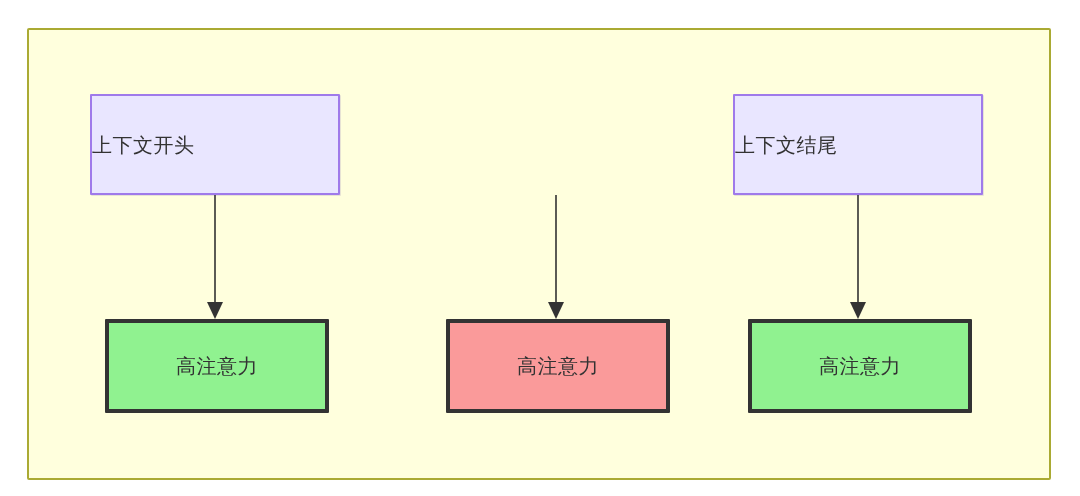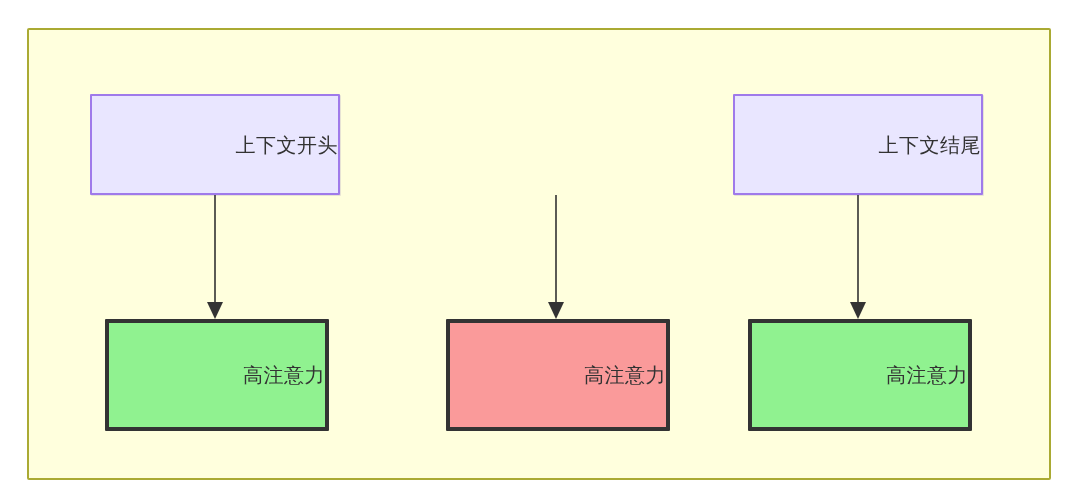--- a/index.html
+++ b/index.html
@@ -65,37 +65,37 @@
     top: 64px;
     left: 0;
     width: 250px;
     height: 101px;
     box-sizing: border-box;
     background: #e9e6ff;
     border: 2px solid #9f7aea;
     border-radius: 1px;
     display: flex;
     align-items: center;
-    justify-content: flex-end;
+    justify-content: flex-start;
     box-shadow: 1px 1px 0 rgba(120,100,170,0.18);
   }
 
   
   .node-outcome {
     position: absolute;
     top: 289px;
     left: 15px;
     width: 224px;
-    height: 112px;
+    height: 94px;
     box-sizing: border-box;
     border: 4px solid #333333;
     border-radius: 1px;
     display: flex;
     align-items: center;
-    justify-content: flex-end;
+    justify-content: center;
   }
   .fill-high { background: #90f290; }
   .fill-low  { background: #fa9a9a; }
 
   .node-label {
     font-size: 20px;
     line-height: 26px;
     color: #333333;
     white-space: nowrap;
     letter-spacing: 0.5px;

